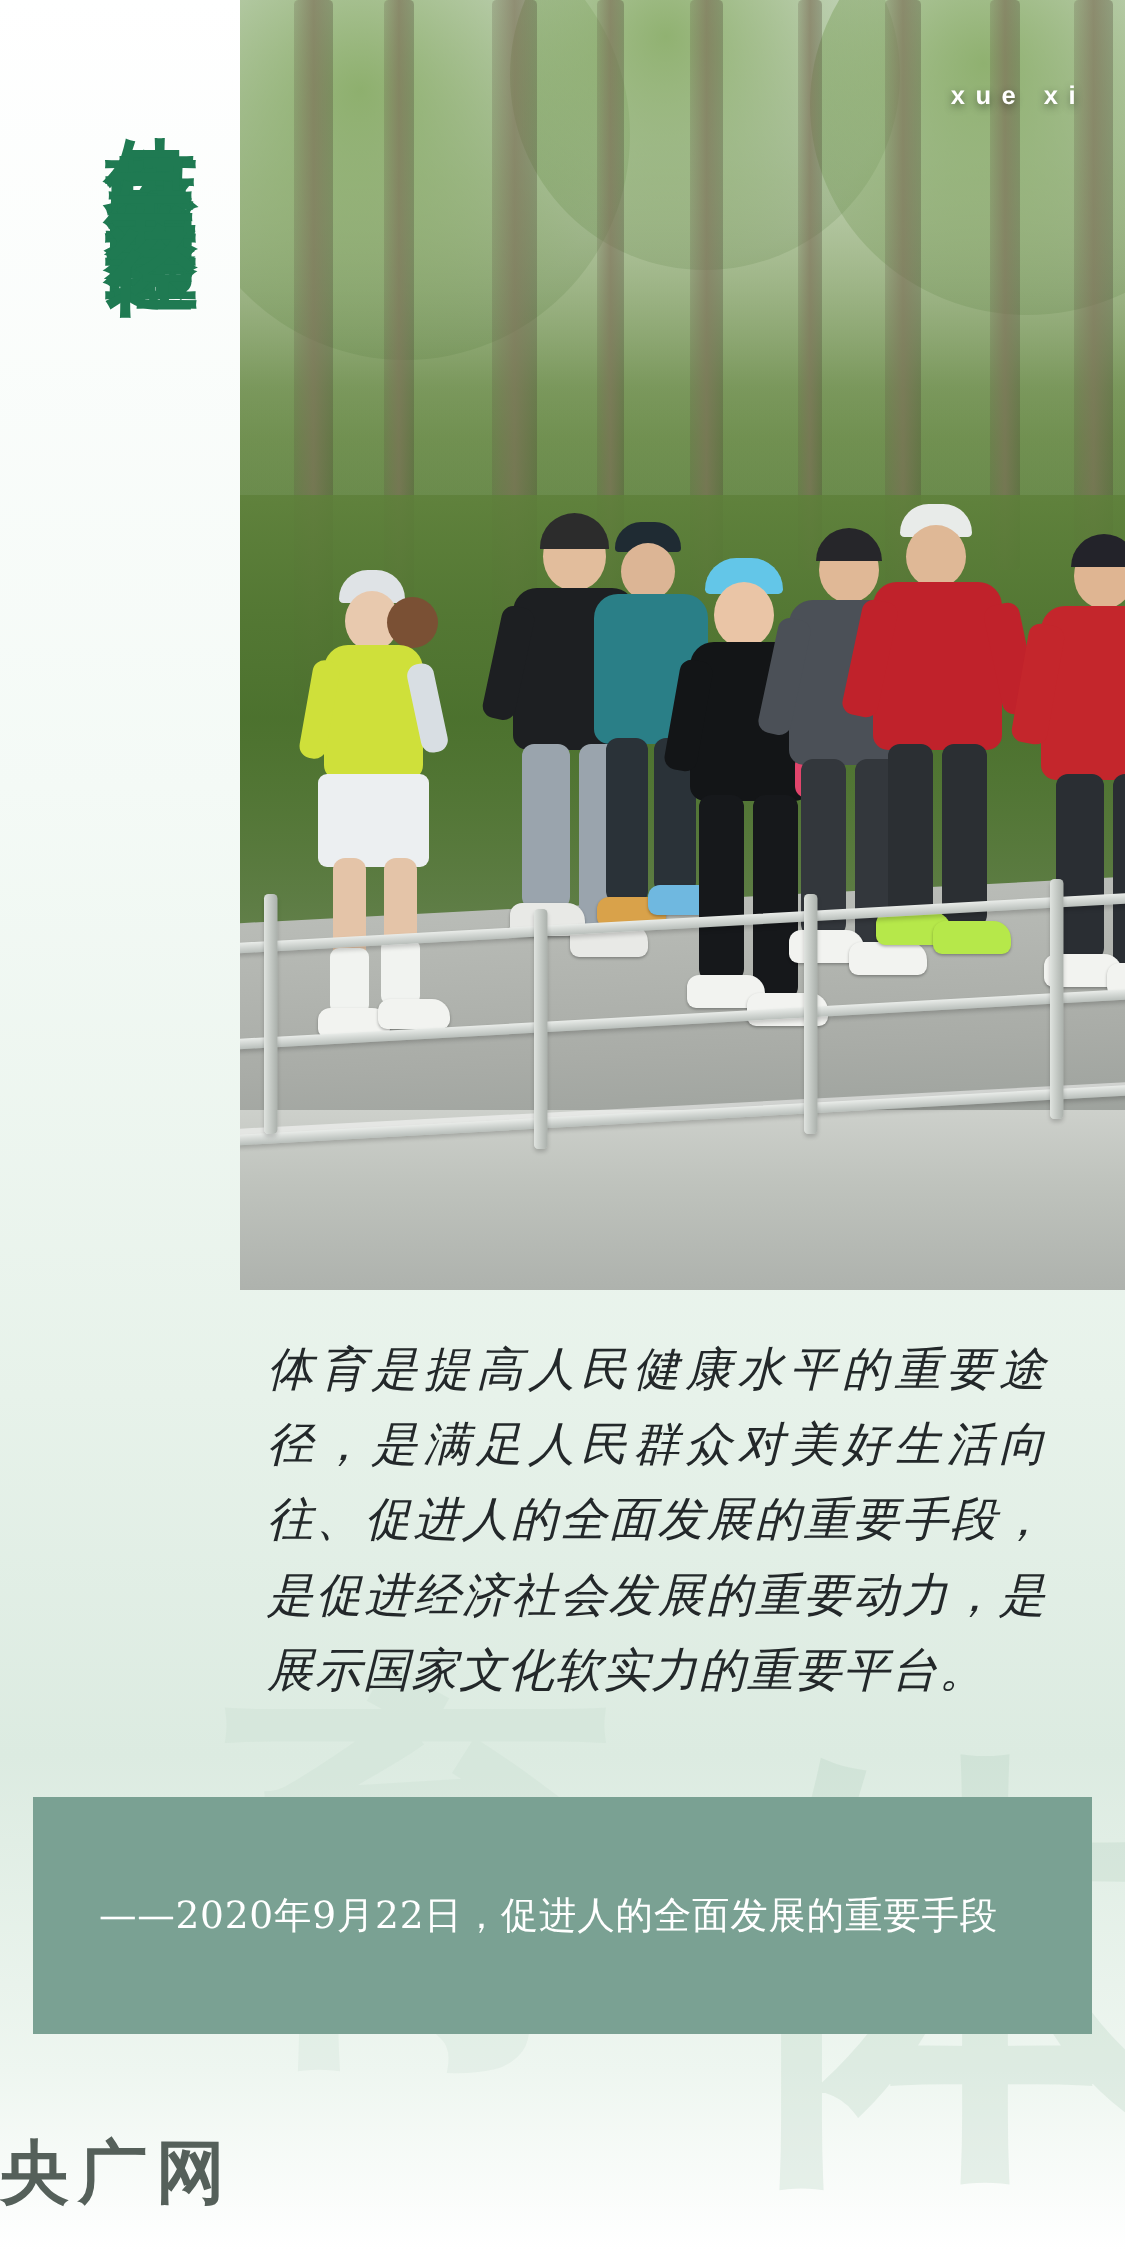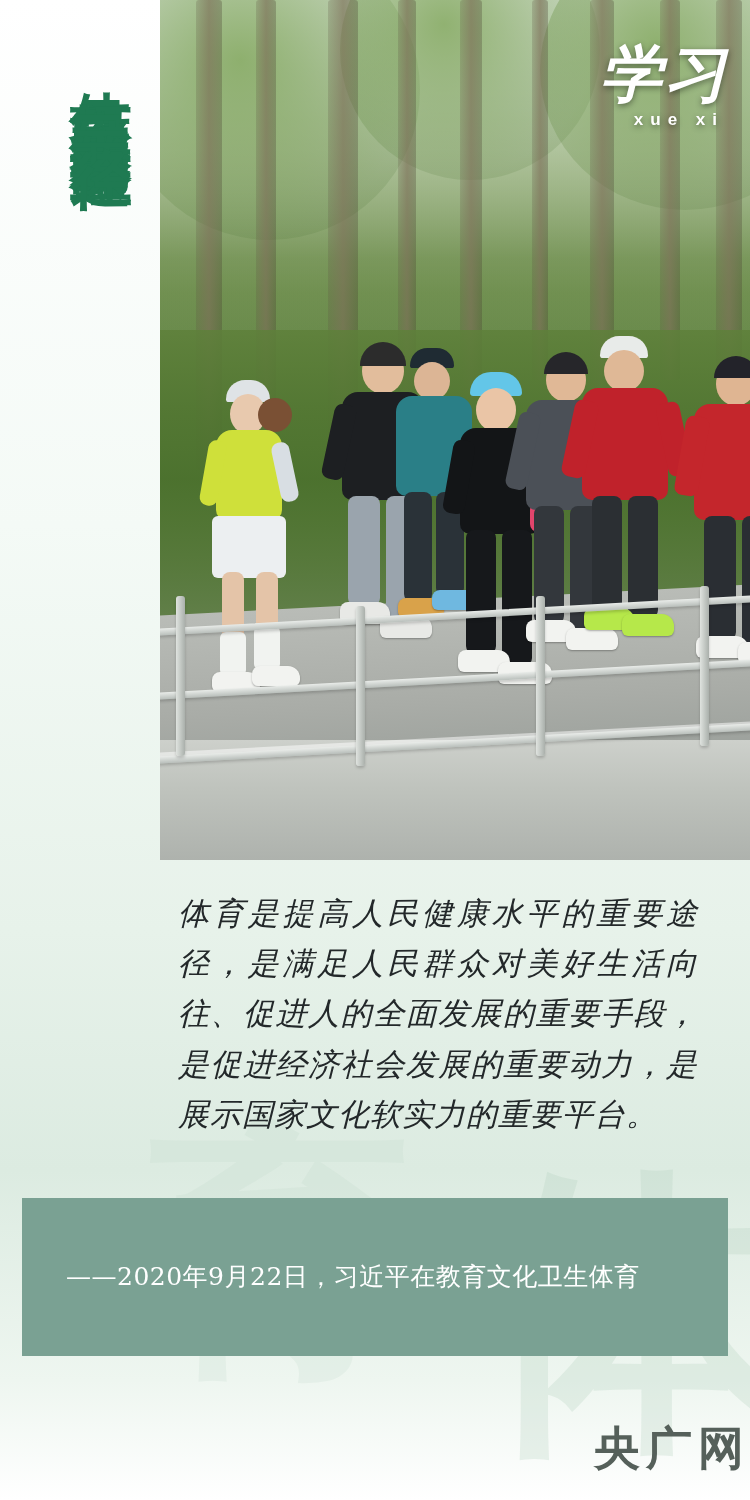--- a/index.html
+++ b/index.html
@@ -223,21 +223,21 @@
     font-size: 25px;
     line-height: 1.7;
     letter-spacing: 0.5px;
   }
 
   
   .footer {
     position: absolute;
     left: 0; right: 0;
     top: 1418px;
-    text-align: right;
+    text-align: left;
   }
   .brand {
     display: inline-block;
     font-family: "DejaVu Serif", serif;
     font-weight: 700;
     font-size: 46px;
     letter-spacing: 6px;
     color: #55605a;
   }
 </style>
@@ -362,29 +362,28 @@
     <div class="rail" style="top:612px;"></div>
     <div class="rail" style="top:676px;"></div>
     <div class="rail" style="top:740px;"></div>
     <div class="post" style="left:16px; top:596px; height:160px;"></div>
     <div class="post" style="left:196px; top:606px; height:160px;"></div>
     <div class="post" style="left:376px; top:596px; height:160px;"></div>
     <div class="post" style="left:540px; top:586px; height:160px;"></div>
 
     <div class="logo">
       <div class="logo-main">
-        <span class="logo-script">学习</span>
       </div>
       <div class="logo-sub">xue xi</div>
     </div>
   </div>
 
   <div class="quote">体育是提高人民健康水平的重要途径，是满足人民群众对美好生活向往、促进人的全面发展的重要手段，是促进经济社会发展的重要动力，是展示国家文化软实力的重要平台。</div>
 
   <div class="source-band">
-    <div class="source-line">——2020年9月22日，习近平在教育文化卫生体育</div>
+    <div class="source-line">——2020年9月22日，促进人的全面发展的重要手段</div>
   </div>
 
   <div class="footer">
     <span class="brand">央广网</span>
   </div>
 
 </div>
 
 </body></html>

